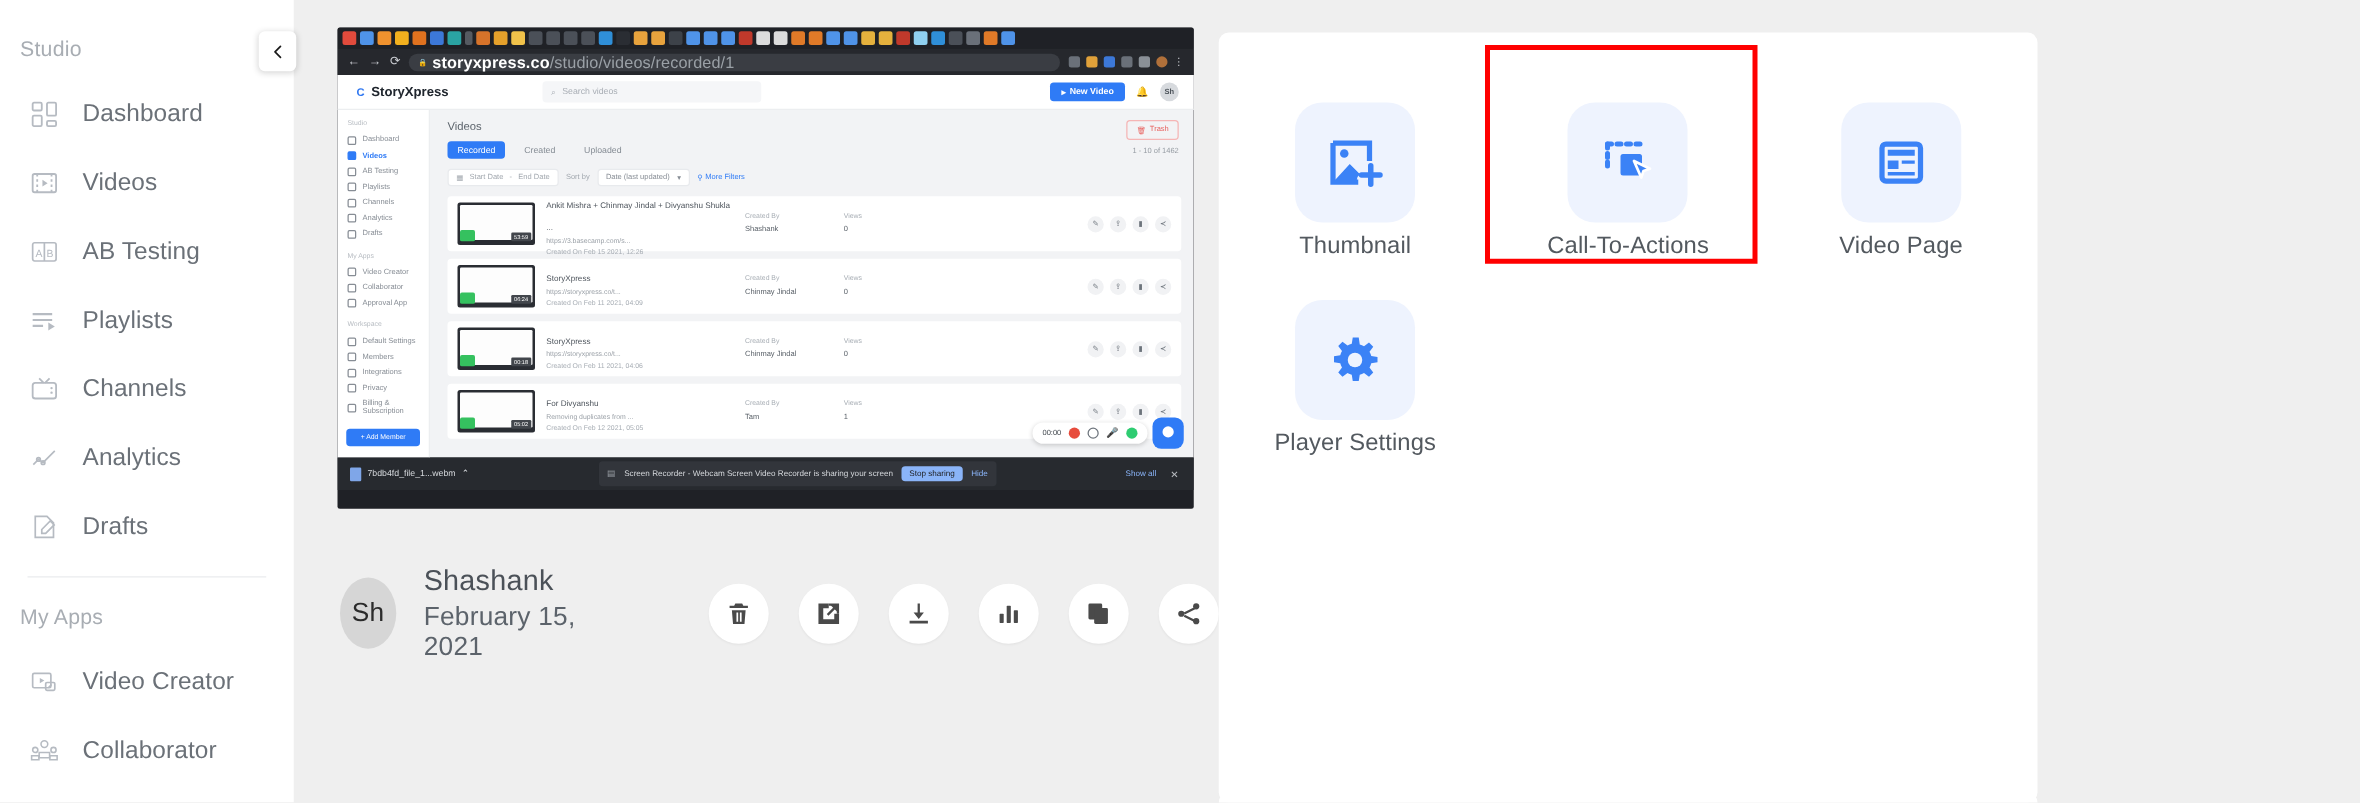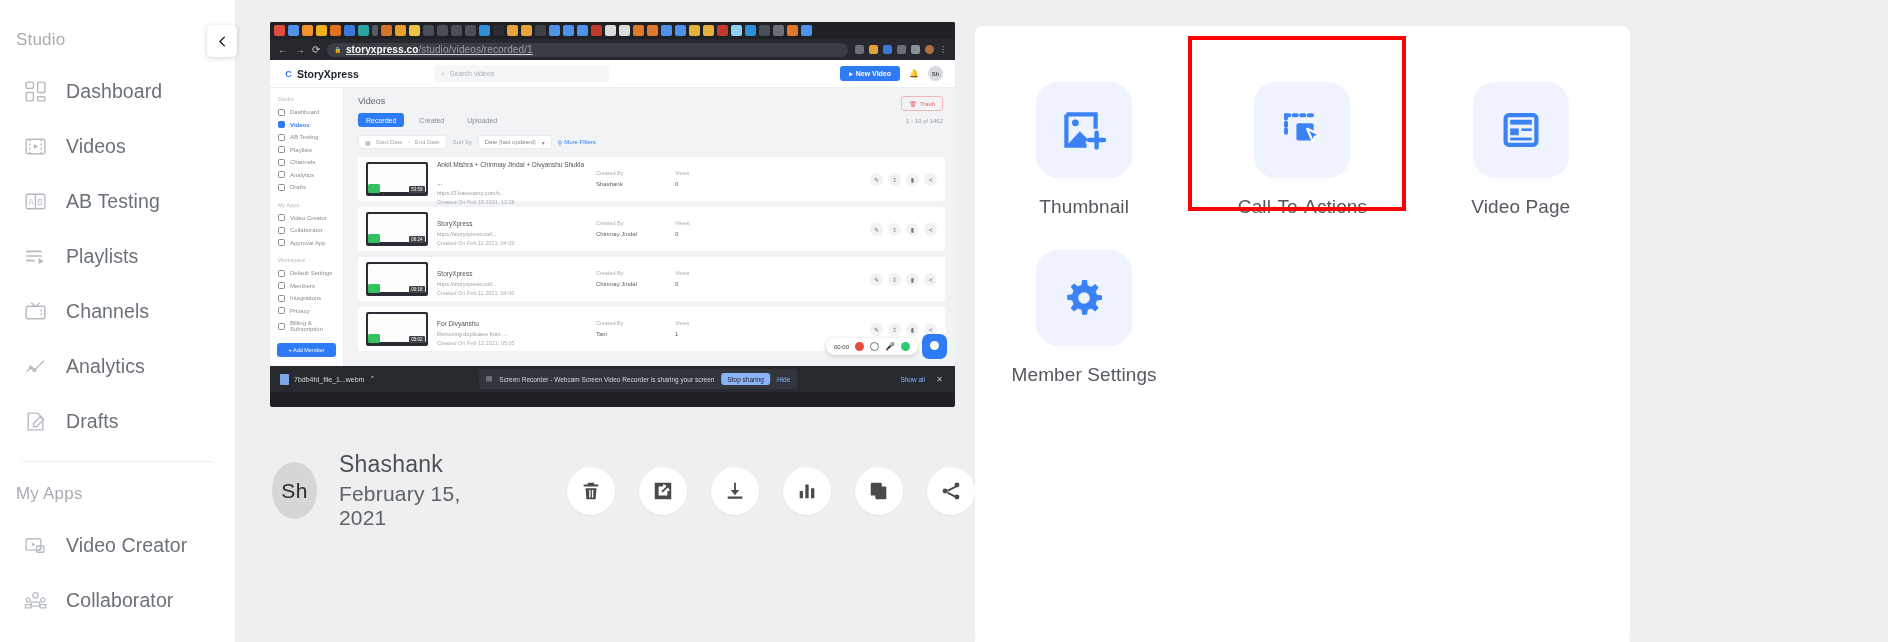--- a/index.html
+++ b/index.html
@@ -47,21 +47,21 @@
   }
   
   .bx-tabstrip { height: 17px; background: #1f2126; display:flex; align-items:center; padding: 0 4px; gap:3px; }
   .bx-tab { width: 11px; height: 11px; border-radius: 2px; flex:0 0 auto; }
   .bx-urlbar { height: 21px; background: #26282d; display:flex; align-items:center; gap:7px; padding: 0 8px; }
   .bx-nav { color:#c9ccd1; font-size: 10px; line-height:1; }
   .bx-url {
     flex:1; height: 14px; background:#3a3d43; border-radius: 7px;
     display:flex; align-items:center; padding: 0 7px; gap: 4px;
   }
-  .bx-url-text { font-size: 10px; color: #cfd2d6; white-space: nowrap; letter-spacing: .1px; text-decoration: underline; }
+  .bx-url-text { font-size: 13px; color: #cfd2d6; white-space: nowrap; letter-spacing: .1px; }
   .bx-url-text b { color: #fff; font-weight: 700; }
   .bx-url-text i { color:#9aa0a6; font-style: normal; }
   .bx-icons { display:flex; gap:5px; align-items:center; }
   .bx-dot { width:9px;height:9px;border-radius:2px; }
 
   
   .inner { position:relative; height: 306px; background:#f2f3f5; display:flex; }
   .inner-top {
     position:absolute; top:0; left:0; right:0; height: 28px; background:#fff;
     display:flex; align-items:center; padding: 0 12px; z-index:3;
@@ -190,21 +190,21 @@
     width: 655px; background:#fff; border-radius:8px; padding: 42px 0 38px 0;
     position:relative; min-height: 590px;
   }
   .grid { display:grid; grid-template-columns: repeat(3, 1fr); row-gap: 8px; }
   .cell { display:flex; flex-direction:column; align-items:center; padding: 14px 0 10px 0; position:relative; cursor:pointer; }
   .tile {
     width: 96px; height: 96px; border-radius: 22px; background:#eef3fe;
     display:flex; align-items:center; justify-content:center;
   }
   .tile svg { width:48px; height:48px; }
-  .cell-label { margin-top: 18px; font-size: 19px; color: #53595f; letter-spacing:.1px; display:flex; align-items:flex-start; gap:1px;}
+  .cell-label { margin-top: 8px; font-size: 19px; color: #53595f; letter-spacing:.1px; display:flex; align-items:flex-start; gap:1px;}
   .info-i {
     display:inline-flex;align-items:center;justify-content:center;
     width:17px;height:17px;border:1.6px solid #3a3f45;border-radius:50%;
     font-size:11px;font-weight:700;color:#2c3036; margin-top:-4px; font-family:"Liberation Serif",serif;
   }
   .hl-box {
     position:absolute; border: 4px solid #ff0000; pointer-events:none; z-index: 7;
   }
   .panel2 {
     position:absolute; left:0; right:0; top: 608px; height: 40px;
@@ -758,21 +758,21 @@
           <div class="cell-label">Video Page</div>
         </div>
 
         <div class="cell">
           <div class="tile">
             <svg viewBox="0 0 24 24">
               <path fill="#3b82f6" d="M12 8.3a3.7 3.7 0 100 7.4 3.7 3.7 0 000-7.4zm9 4.9v-2.4l-2.5-.4a6.8 6.8 0 00-.7-1.7l1.5-2-1.7-1.7-2 1.5a6.8 6.8 0 00-1.7-.7L13.5 3h-2.4l-.4 2.5c-.6.15-1.17.4-1.7.7l-2-1.5L5.3 6.4l1.5 2c-.3.53-.55 1.1-.7 1.7L3.6 10.5v2.4l2.5.4c.15.6.4 1.17.7 1.7l-1.5 2 1.7 1.7 2-1.5c.53.3 1.1.55 1.7.7l.4 2.5h2.4l.4-2.5c.6-.15 1.17-.4 1.7-.7l2 1.5 1.7-1.7-1.5-2c.3-.53.55-1.1.7-1.7l2.5-.4z"></path>
               <circle cx="12" cy="12" r="2.9" fill="#eef3fe"></circle>
             </svg>
           </div>
-          <div class="cell-label">Member Settings</div>
+          <div class="cell-label">Player Settings</div>
         </div>
 
 
 
       </div>
 
       <div class="hl-box" style="left:213px; top:10px; width:218px; height:175px;"></div>
       <div class="panel2"></div>
     </div>
   </div>

